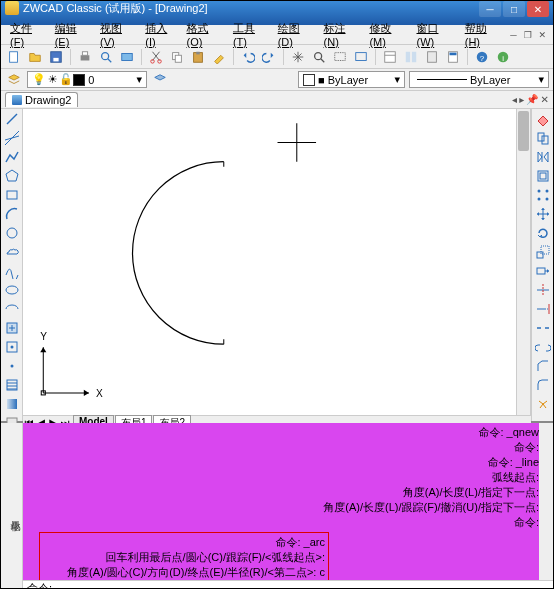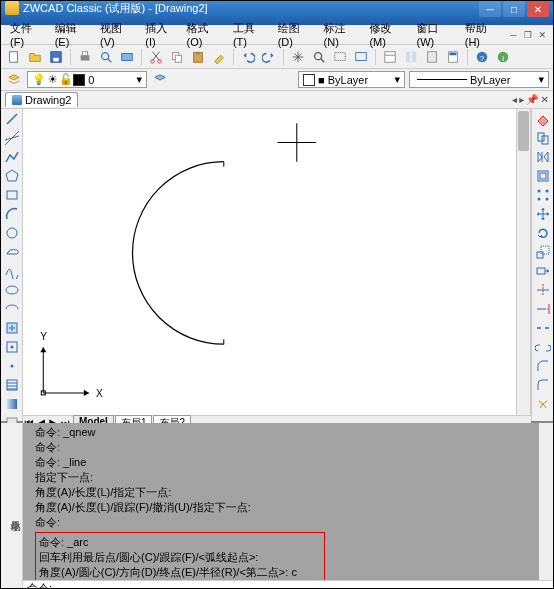--- a/index.html
+++ b/index.html
@@ -3,21 +3,21 @@
 <meta charset="utf-8">
 <style>
 * { box-sizing: border-box; margin: 0; padding: 0; font-family: "Microsoft YaHei", Arial, sans-serif; }
 body { width: 554px; height: 589px; background: #fff; overflow: hidden; border: 1px solid #000; }
 .titlebar { height: 24px; background: linear-gradient(#3a8ad6,#1e5aa8); color: #fff; display: flex; padding: 0 4px; font-size: 11px; }
 .titlebar .icon { width: 14px; height: 14px; background: linear-gradient(#f6d95e,#e2a82c); border-radius: 2px; margin-right: 4px; }
 .titlebar .spacer { flex: 1; }
 .winbtn { width: 22px; height: 16px; background: rgba(255,255,255,0.15); margin-left: 2px; display: flex; align-items: center; justify-content: center; font-size: 10px; border-radius: 2px; cursor: pointer; }
 .winbtn.close { background: #d9534f; }
 .menubar { height: 20px; background: #f0f0f0; display: flex; align-items: center; padding: 0 4px; font-size: 11px; border-bottom: 1px solid #ccc; }
-.menubar span { padding: 0 5px; cursor: pointer; }
+.menubar span { padding: 0 5px; cursor: pointer; text-decoration: underline; }
 .menubar .spacer { flex: 1; }
 .menubar .mini { width: 14px; height: 12px; margin-left: 1px; display: flex; align-items: center; justify-content: center; font-size: 9px; cursor: pointer; color: #555;}
 .toolbar { height: 24px; background: #f0f0f0; display: flex; align-items: center; padding: 0 4px; border-bottom: 1px solid #ccc; gap: 3px; }
 .tbtn { width: 18px; height: 18px; display: flex; align-items: center; justify-content: center; cursor: pointer; border-radius: 2px; }
 .tsep { width: 1px; height: 16px; background: #ccc; margin: 0 2px; }
 .propbar { height: 22px; background: #f0f0f0; display: flex; align-items: center; padding: 0 4px; border-bottom: 1px solid #ccc; font-size: 11px; gap: 4px; }
 .sel { border: 1px solid #999; background: #fff; height: 17px; display: flex; align-items: center; padding: 0 4px; cursor: pointer; }
 .swatch { width: 12px; height: 12px; border: 1px solid #333; margin-right: 3px; background: #fff; }
 .swatch.blk { background: #000; }
 .layerline { display: inline-block; width: 50px; border-top: 1px solid #000; margin: 0 3px; vertical-align: middle; }
@@ -36,23 +36,23 @@
 .scrollh-row { height: 14px; display: flex; background: #eee; border-top: 1px solid #ccc; font-size: 10px; align-items: center; }
 .scrollh-row .nav { display: flex; gap: 0; }
 .scrollh-row .nav span { width: 12px; text-align: center; cursor: pointer; }
 .scrollh-row .mtabs { display: flex; gap: 1px; margin-left: 2px; }
 .mtab { padding: 0 5px; background: #fff; border: 1px solid #999; cursor: pointer; }
 .mtab.active { font-weight: bold; background: #e8e8e8; }
 .scrollh-row .track { flex: 1; position: relative; margin-left: 4px; }
 .scrollh-row .thumb { position: absolute; left: 0; top: 1px; bottom: 1px; width: 30px; background: #b8b8b8; border-radius: 2px; }
 .cmdarea { height: 175px; display: flex; border-top: 2px solid #888; }
 .cmdside { width: 22px; background: #f0f0f0; border-right: 1px solid #ccc; display: flex; flex-direction: column; align-items: center; padding-top: 6px; font-size: 10px; color: #444; writing-mode: vertical-rl; }
-.cmdlog { flex: 1; background: #a3a3a3; overflow: auto; font-size: 11px; font-family: "SimSun", monospace; padding: 2px 12px; position: relative; border-right: 14px solid #eee;}
+.cmdlog { flex: 1; background: #d946ef; overflow: auto; font-size: 11px; font-family: "SimSun", monospace; padding: 2px 0; position: relative; border-right: 14px solid #eee; text-align: right;}
 .cmdlog .line { white-space: nowrap; }
-.redbox { border: 1px solid #d00; padding: 2px 3px; margin: 2px 0; width: 290px; }
+.redbox { border: 1px solid #d00; padding: 2px 3px; margin: 2px 16px; width: 290px; }
 .cmdprompt { height: 16px; border-top: 1px solid #ccc; font-size: 11px; font-family: "SimSun", monospace; padding: 0 4px; display: flex; align-items: center; background:#fff;}
 svg.ico { width: 14px; height: 14px; }
 svg.ico16 { width: 16px; height: 16px; }
 </style>
 </head>
 <body>
 
 <div class="titlebar">
   <div class="icon"></div>
   <span>ZWCAD Classic (试用版) - [Drawing2]</span>
@@ -510,21 +510,21 @@
 
 <div class="cmdarea">
   <div class="cmdside">
       <span>最小化</span>
     </div>
   <div style="flex:1;display:flex;flex-direction:column">
     <div class="cmdlog">
       <div class="line">命令: _qnew</div>
       <div class="line">命令:</div>
       <div class="line">命令: _line</div>
-      <div class="line">指定下一点:</div>
+      <div class="line">弧线起点:</div>
       <div class="line">角度(A)/长度(L)/指定下一点:</div>
       <div class="line">角度(A)/长度(L)/跟踪(F)/撤消(U)/指定下一点:</div>
       <div class="line">命令:</div>
       <div class="redbox">
         <div class="line">命令: _arc</div>
         <div class="line">回车利用最后点/圆心(C)/跟踪(F)/&lt;弧线起点&gt;:</div>
         <div class="line">角度(A)/圆心(C)/方向(D)/终点(E)/半径(R)/&lt;第二点&gt;: c</div>
 
       </div>
     </div>

